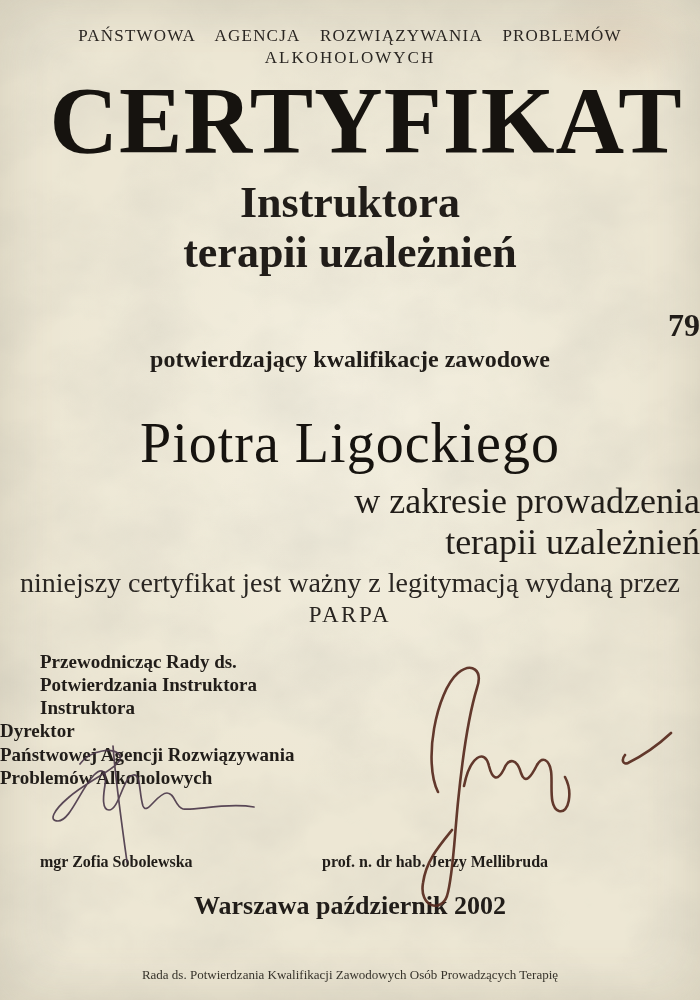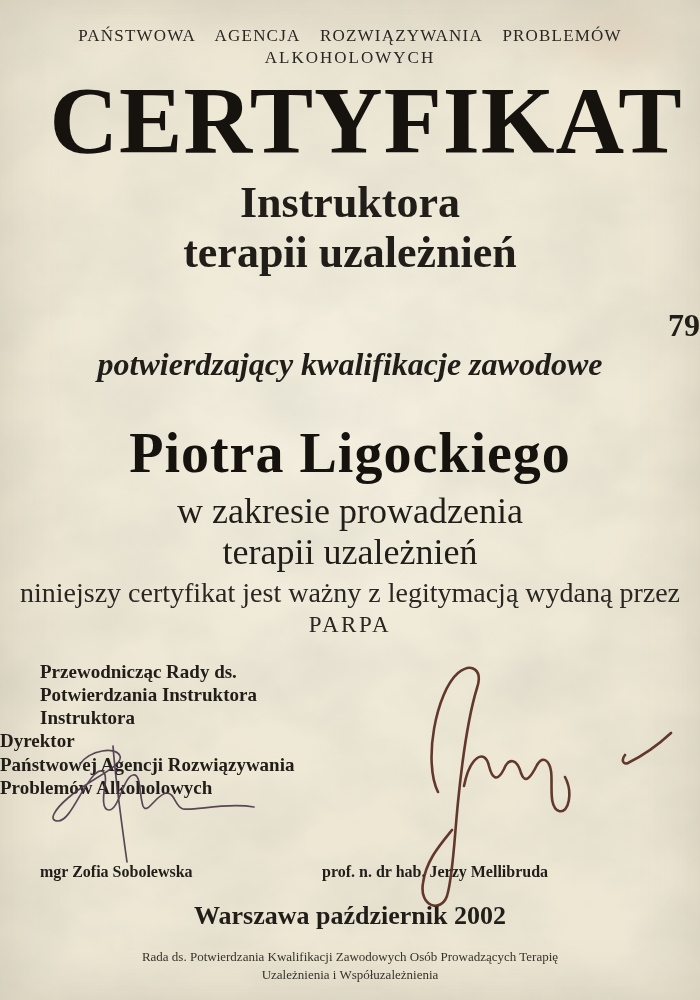--- a/index.html
+++ b/index.html
@@ -21,26 +21,26 @@
 
   .org{ padding-top:25px; font-size:17px; letter-spacing:1.2px; word-spacing:15px; line-height:1.28; color:#2a2622; }
   .org .line2{ display:block; letter-spacing:2px; word-spacing:normal; }
 
   .title{ margin-top:6px; font-size:95px; line-height:0.98; font-weight:bold; letter-spacing:1px; color:#16130f;padding-left:32px; }
 
   .subtitle{ margin-top:10px; font-size:44px; font-weight:bold; line-height:1.15; }
   .subtitle span{ display:block; }
 
   .cert-number{ margin-top:28px; font-size:32px; font-weight:bold;text-align:right; }
-  .statement{ margin-top:2px; font-size:32px; font-weight:bold;font-style:italic; }
+  .statement{ margin-top:2px; font-size:24px; font-weight:bold; }
 
-  .recipient{ margin-top:38px; font-size:56px; font-weight:bold; letter-spacing:1px; color:#16130f; }
+  .recipient{ margin-top:38px; font-size:56px; font-weight:normal; letter-spacing:1px; color:#16130f; }
 
   .scope{ margin-top:6px; font-size:36px; line-height:1.14; }
-  .scope span{ display:block; }
+  .scope span{ display:block;text-align:right; }
   .validity{ margin-top:4px; font-size:28px; color:#2a2622; }
   .issuer{ font-size:23px; letter-spacing:2.5px; margin-top:3px; color:#2a2622; }
 
   .sign-row{ display:flex; margin-top:22px; text-align:left;flex-direction:column; }
   .col-left{ flex:0 0 46%; padding-left:40px; }
   .col-right{ flex:1; text-align:left; padding-right:14px; }
   .role{ font-size:19px; font-weight:bold; line-height:1.22; }
   .role span{ display:block; }
 
   .sig-space{ height:64px; }
@@ -114,21 +114,20 @@
       </div>
       <div class="col-right">
         <span class="name">prof. n. dr hab. Jerzy Mellibruda</span>
       </div>
     </div>
 
     <div class="date-line">Warszawa październik 2002</div>
 
     <div class="footer">
       <span>Rada ds. Potwierdzania Kwalifikacji Zawodowych Osób Prowadzących Terapię</span>
-      <span>Uzależnienia i Współuzależnienia</span>
     </div>
   </div>
 
   <svg class="sig-layer" style="left:28px; top:744px;" width="235" height="120" viewBox="0 0 235 120" aria-hidden="true">
     <g fill="none" stroke="#4a3749" stroke-width="1.7" stroke-linecap="round" opacity="0.9">
       <path d="M52,20 C62,6 88,2 92,12 C96,22 60,36 40,54 C26,66 20,77 30,77 C42,77 52,46 66,31 C74,23 79,27 77,41 C75,53 74,66 81,66 C91,66 95,33 105,31 C113,29 111,50 115,62 C119,72 129,49 139,49 C147,49 147,63 155,65 C167,67 198,58 226,63"></path>
       <path d="M85,2 C87,30 93,75 99,118"></path>
     </g>
   </svg>
 

